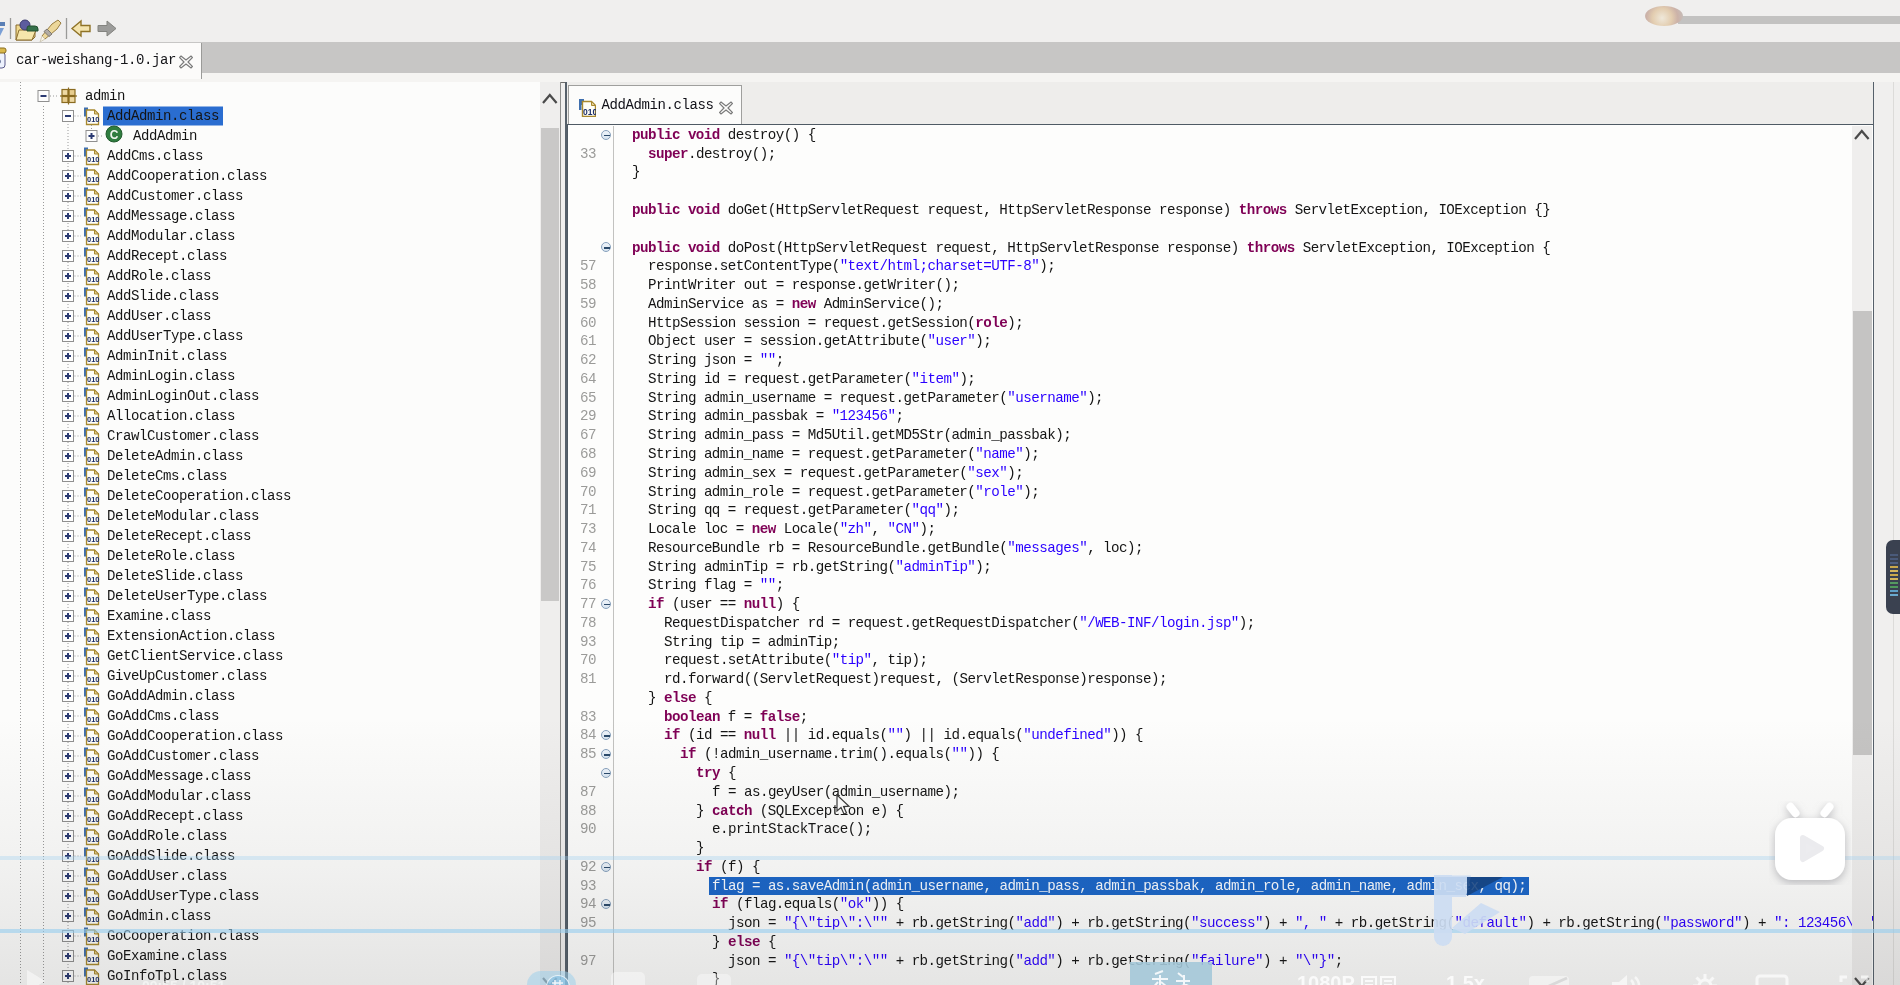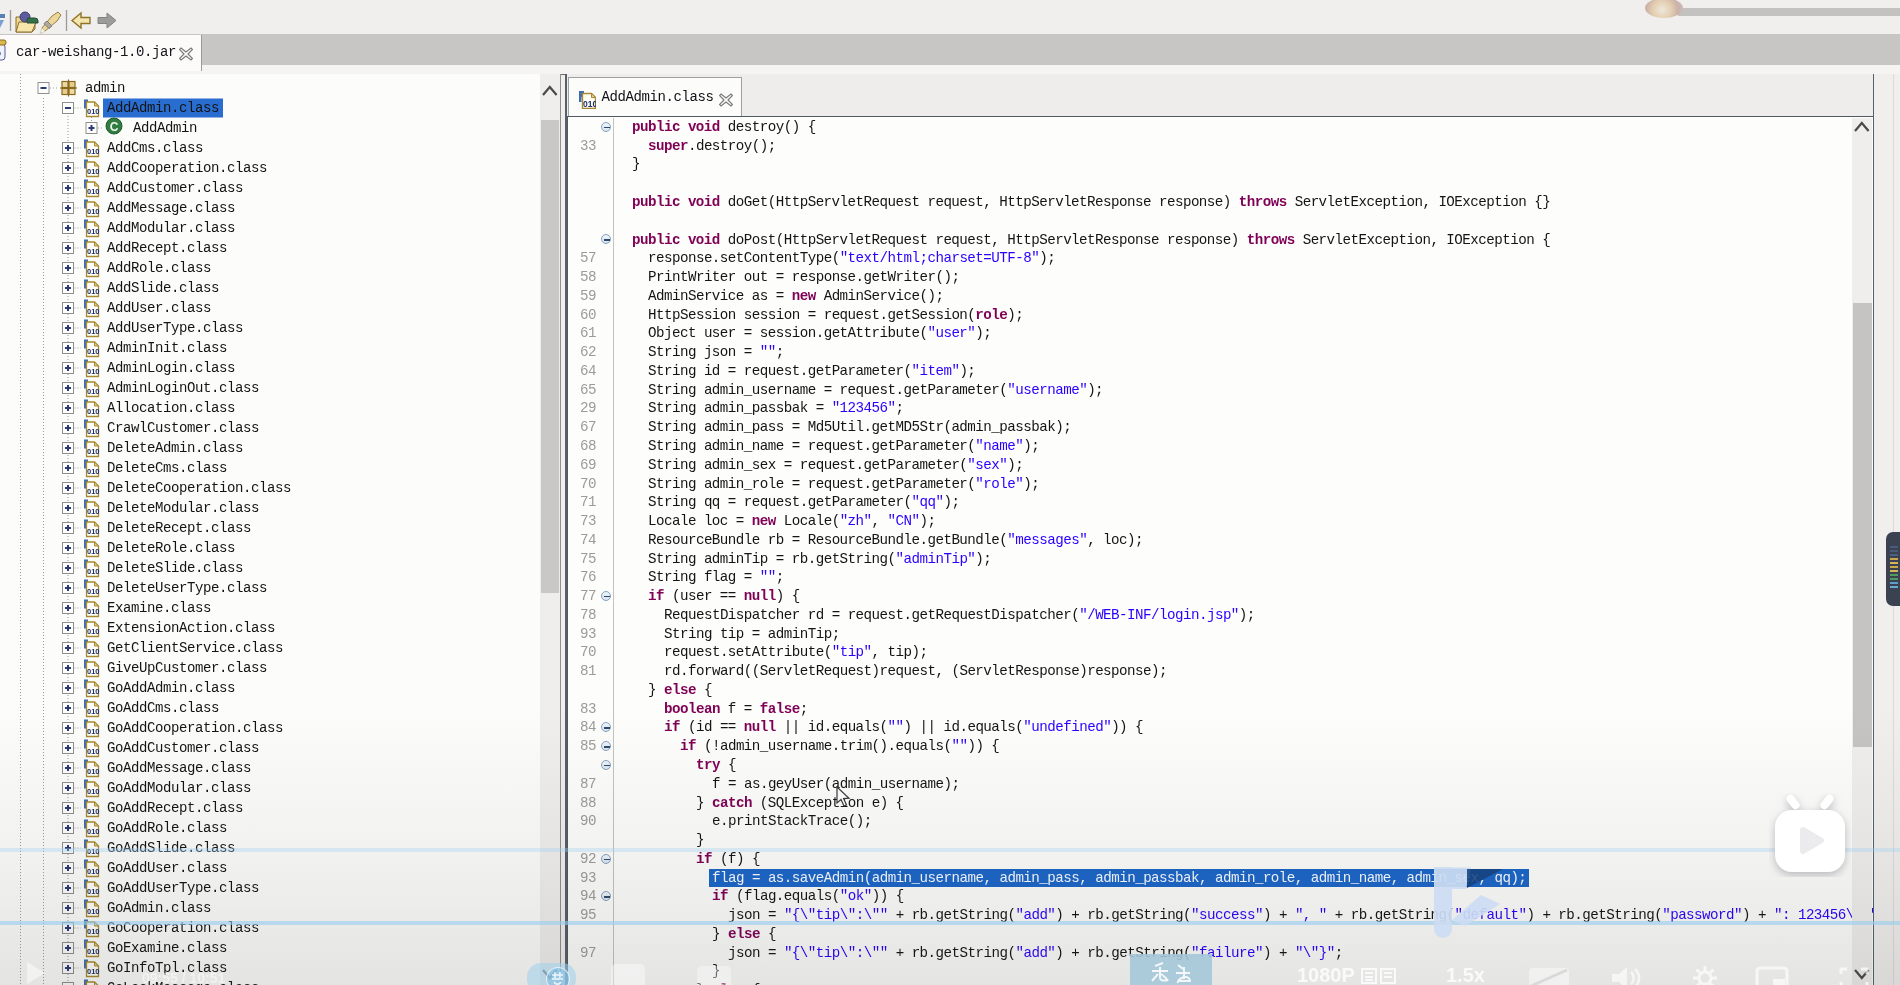--- a/index.html
+++ b/index.html
@@ -1,15 +1,15 @@
 <!DOCTYPE html>
 <html><head><meta charset="utf-8"><style>
 *{margin:0;padding:0;box-sizing:border-box}
 html,body{width:1900px;height:985px;overflow:hidden;background:#f0efee;font-family:"Liberation Mono",monospace}
-#root{position:absolute;left:0;top:8px;width:1900px;height:818px}
+#root{position:absolute;left:0;top:16px;width:1900px;height:818px}
 .tt{font-family:"Liberation Mono",monospace;font-size:14px;letter-spacing:-0.4px;fill:#141414}
 #maintabs{position:absolute;left:0;top:26px;width:1900px;height:40px;background:#c7c6c5}
 #maintabs .lower{position:absolute;left:0;top:31px;width:1900px;height:6.5px;background:#f5f4f2}
 #maintab{position:absolute;left:0;top:1px;width:202px;height:36px;background:#fcfbfa;border-right:1px solid #9a9a98;z-index:2}
 #maintabs .strip{position:absolute;left:0;top:37.5px;width:1900px;height:2px;background:#f5f4f2}
 #maintabs .dark{position:absolute;left:0;top:39.5px;width:1900px;height:1.5px;background:#6d6d6b}
 #maintab .lbl{position:absolute;left:16px;top:8.5px;font-size:14px;letter-spacing:-0.4px;color:#16161a;white-space:pre}
 #tree{position:absolute;left:0;top:66px;width:540px;height:919px;background:#fcfcfb;overflow:hidden}
 #treesb{position:absolute;left:540px;top:66px;width:19.5px;height:919px;background:#efeeed}
 #treesb .thumb{position:absolute;left:0.5px;top:46px;width:18px;height:473px;background:#c9c8c7}

